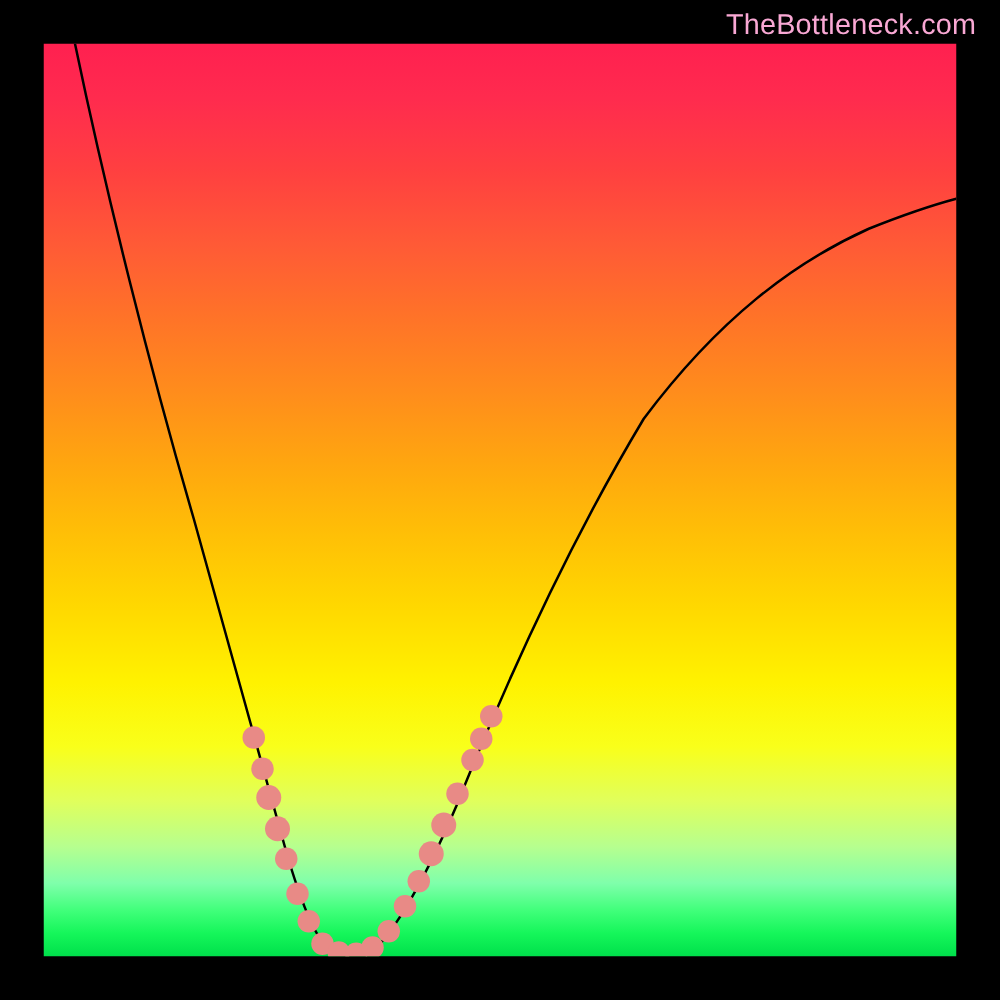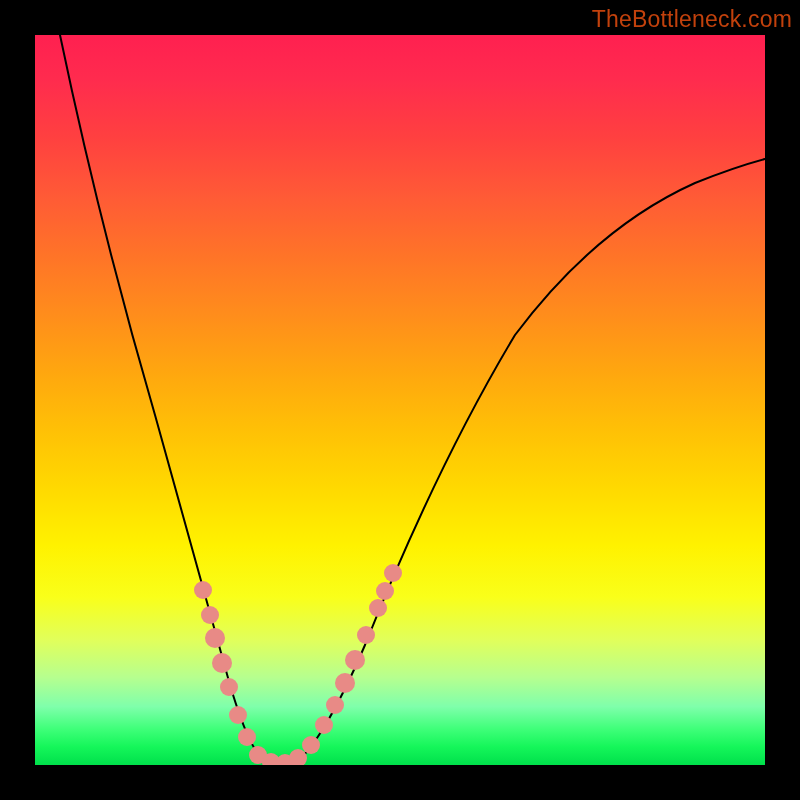--- a/index.html
+++ b/index.html
@@ -40,22 +40,22 @@
       #b6ff8f 88%,
       #7fffab 92%,
       #40ff7a 95%,
       #15f65a 97.5%,
       #00e04b 100%
     );
   }
   .watermark {
     position: absolute;
     top: 6px;
-    right: 8px;
-    color: #c2410c;
+    right: 19px;
+    color: #f9a8d4;
     font-size: 23px;
     font-weight: 500;
     letter-spacing: 0.2px;
     user-select: none;
   }
   svg.curve {
     position: absolute;
     left: 0;
     top: 0;
     width: 730px;

